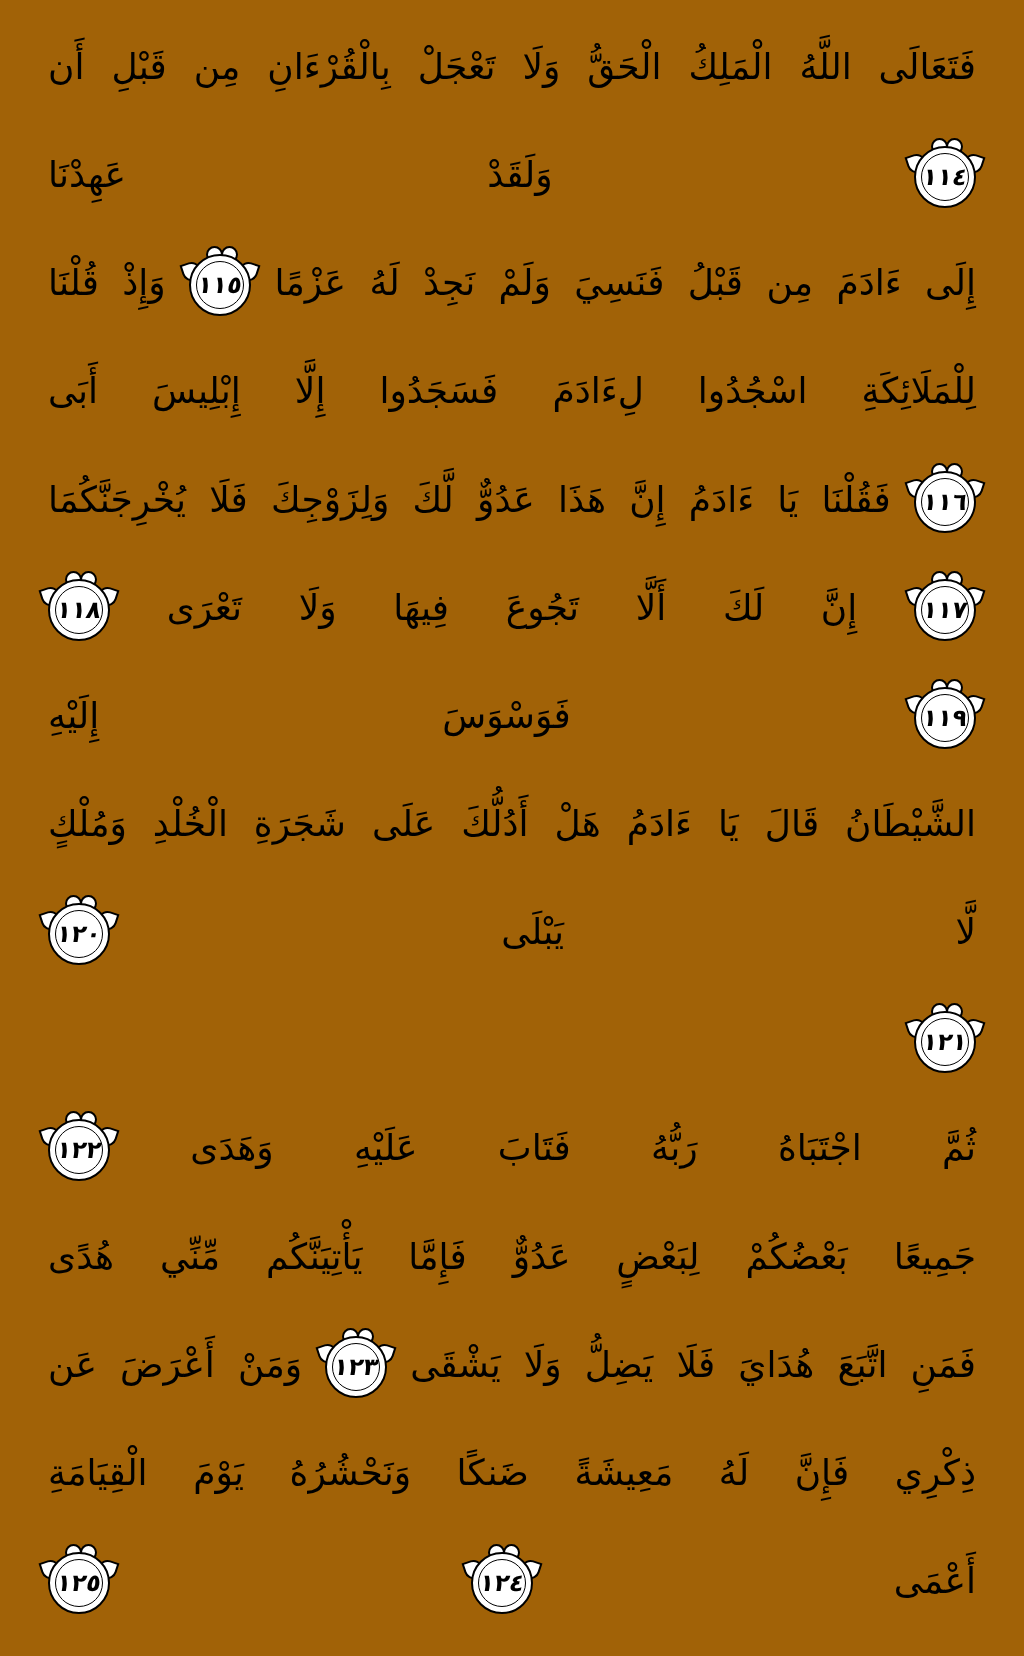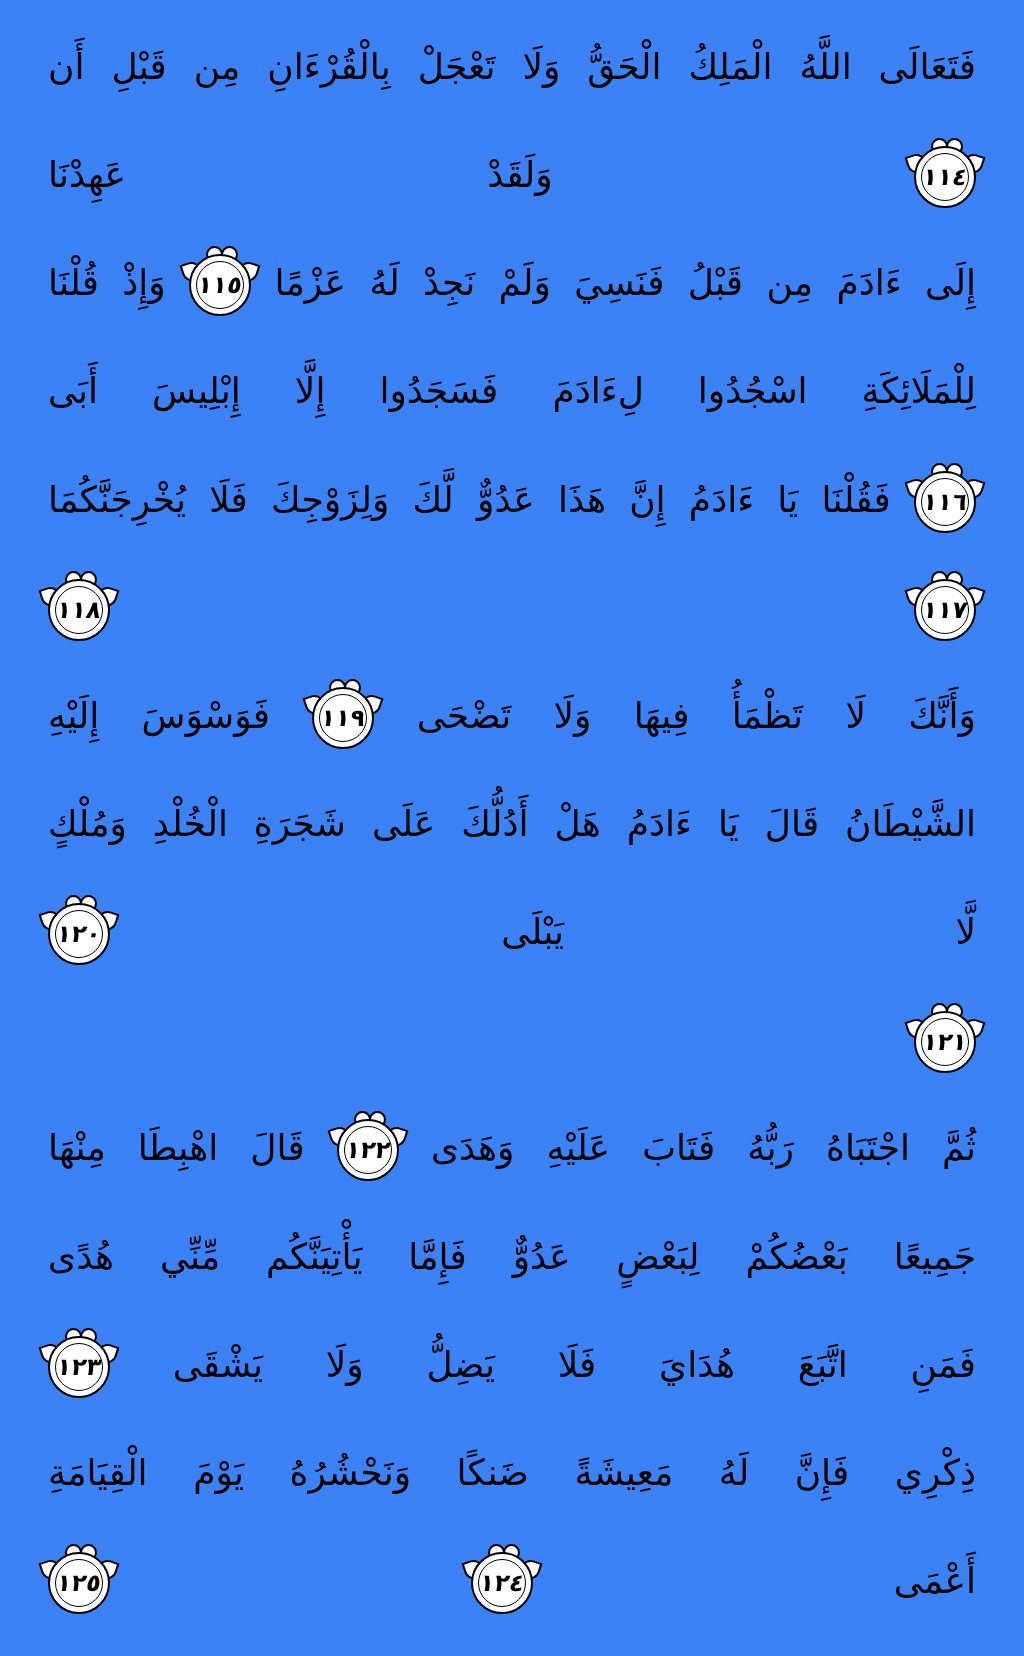--- a/index.html
+++ b/index.html
@@ -5,21 +5,21 @@
   html, body {
     margin: 0;
     padding: 0;
     background: #ffffff;
   }
   .page {
     position: relative;
     width: 1024px;
     height: 1656px;
     box-sizing: border-box;
-    background: #3b82f6;
+    background: #a16207;
     padding: 14px 48px 22px 48px;
     direction: rtl;
     overflow: hidden;
   }
   .text-block {
     height: 100%;
     display: flex;
     flex-direction: column;
     justify-content: space-between;
   }
@@ -129,30 +129,30 @@
     <span class="num">١١٦</span>
   </span> <span class="txt">فَقُلْنَا يَا ءَادَمُ إِنَّ هَذَا عَدُوٌّ لَّكَ وَلِزَوْجِكَ فَلَا يُخْرِجَنَّكُمَا</span></div>
       <div class="line"> <span class="marker">
     <span class="bump bump-l"></span>
     <span class="bump bump-r"></span>
     <span class="leaf leaf-l"></span>
     <span class="leaf leaf-r"></span>
     <span class="disc"></span>
     <span class="ring"></span>
     <span class="num">١١٧</span>
-  </span>  <span class="marker">
+  </span> <span class="txt">إِنَّ لَكَ أَلَّا تَجُوعَ فِيهَا وَلَا تَعْرَى</span> <span class="marker">
     <span class="bump bump-l"></span>
     <span class="bump bump-r"></span>
     <span class="leaf leaf-l"></span>
     <span class="leaf leaf-r"></span>
     <span class="disc"></span>
     <span class="ring"></span>
     <span class="num">١١٨</span>
   </span></div>
-      <div class="line"><span class="txt">وَأَنَّكَ لَا تَظْمَأُ فِيهَا وَلَا تَضْحَى</span> <span class="marker">
+      <div class="line"> <span class="marker">
     <span class="bump bump-l"></span>
     <span class="bump bump-r"></span>
     <span class="leaf leaf-l"></span>
     <span class="leaf leaf-r"></span>
     <span class="disc"></span>
     <span class="ring"></span>
     <span class="num">١١٩</span>
   </span> <span class="txt">فَوَسْوَسَ إِلَيْهِ</span></div>
       <div class="line"><span class="txt">الشَّيْطَانُ قَالَ يَا ءَادَمُ هَلْ أَدُلُّكَ عَلَى شَجَرَةِ الْخُلْدِ وَمُلْكٍ</span></div>
       <div class="line"><span class="txt">لَّا يَبْلَى</span> <span class="marker">
@@ -174,31 +174,31 @@
     <span class="num">١٢١</span>
   </span></div>
       <div class="line"><span class="txt">ثُمَّ اجْتَبَاهُ رَبُّهُ فَتَابَ عَلَيْهِ وَهَدَى</span> <span class="marker">
     <span class="bump bump-l"></span>
     <span class="bump bump-r"></span>
     <span class="leaf leaf-l"></span>
     <span class="leaf leaf-r"></span>
     <span class="disc"></span>
     <span class="ring"></span>
     <span class="num">١٢٢</span>
-  </span> <span class="txt">قَالَ اهْبِطَا مِنْهَا</span></div>
+  </span> </div>
       <div class="line"><span class="txt">جَمِيعًا بَعْضُكُمْ لِبَعْضٍ عَدُوٌّ فَإِمَّا يَأْتِيَنَّكُم مِّنِّي هُدًى</span></div>
       <div class="line"><span class="txt">فَمَنِ اتَّبَعَ هُدَايَ فَلَا يَضِلُّ وَلَا يَشْقَى</span> <span class="marker">
     <span class="bump bump-l"></span>
     <span class="bump bump-r"></span>
     <span class="leaf leaf-l"></span>
     <span class="leaf leaf-r"></span>
     <span class="disc"></span>
     <span class="ring"></span>
     <span class="num">١٢٣</span>
-  </span> </div>
+  </span> <span class="txt">وَمَنْ أَعْرَضَ عَن</span></div>
       <div class="line"><span class="txt">ذِكْرِي فَإِنَّ لَهُ مَعِيشَةً ضَنكًا وَنَحْشُرُهُ يَوْمَ الْقِيَامَةِ</span></div>
       <div class="line"><span class="txt">أَعْمَى</span> <span class="marker">
     <span class="bump bump-l"></span>
     <span class="bump bump-r"></span>
     <span class="leaf leaf-l"></span>
     <span class="leaf leaf-r"></span>
     <span class="disc"></span>
     <span class="ring"></span>
     <span class="num">١٢٤</span>
   </span>  <span class="marker">

